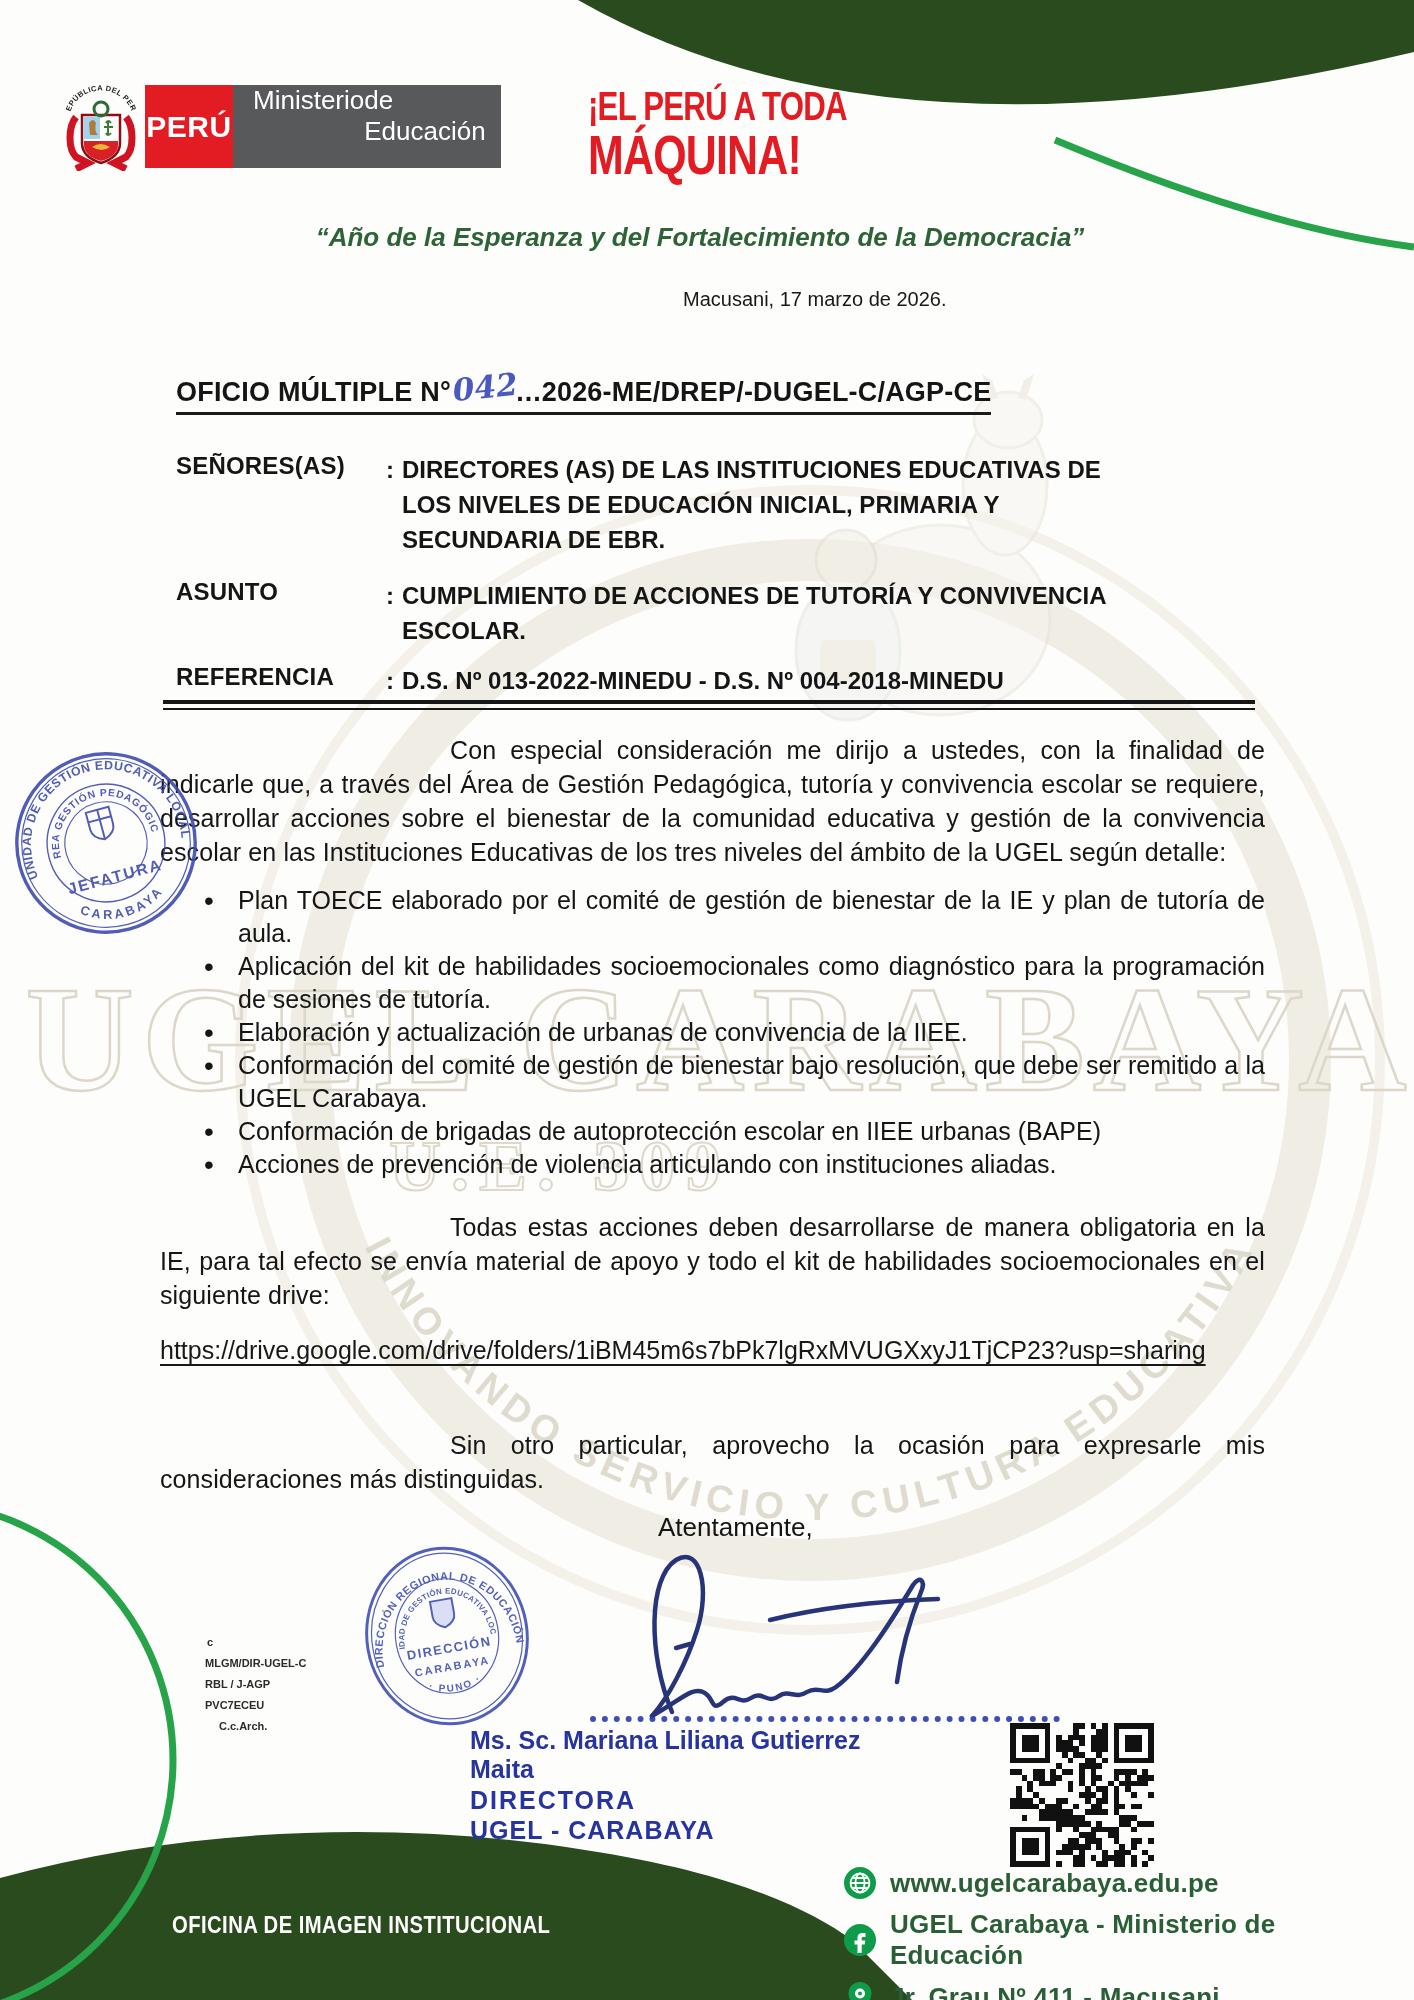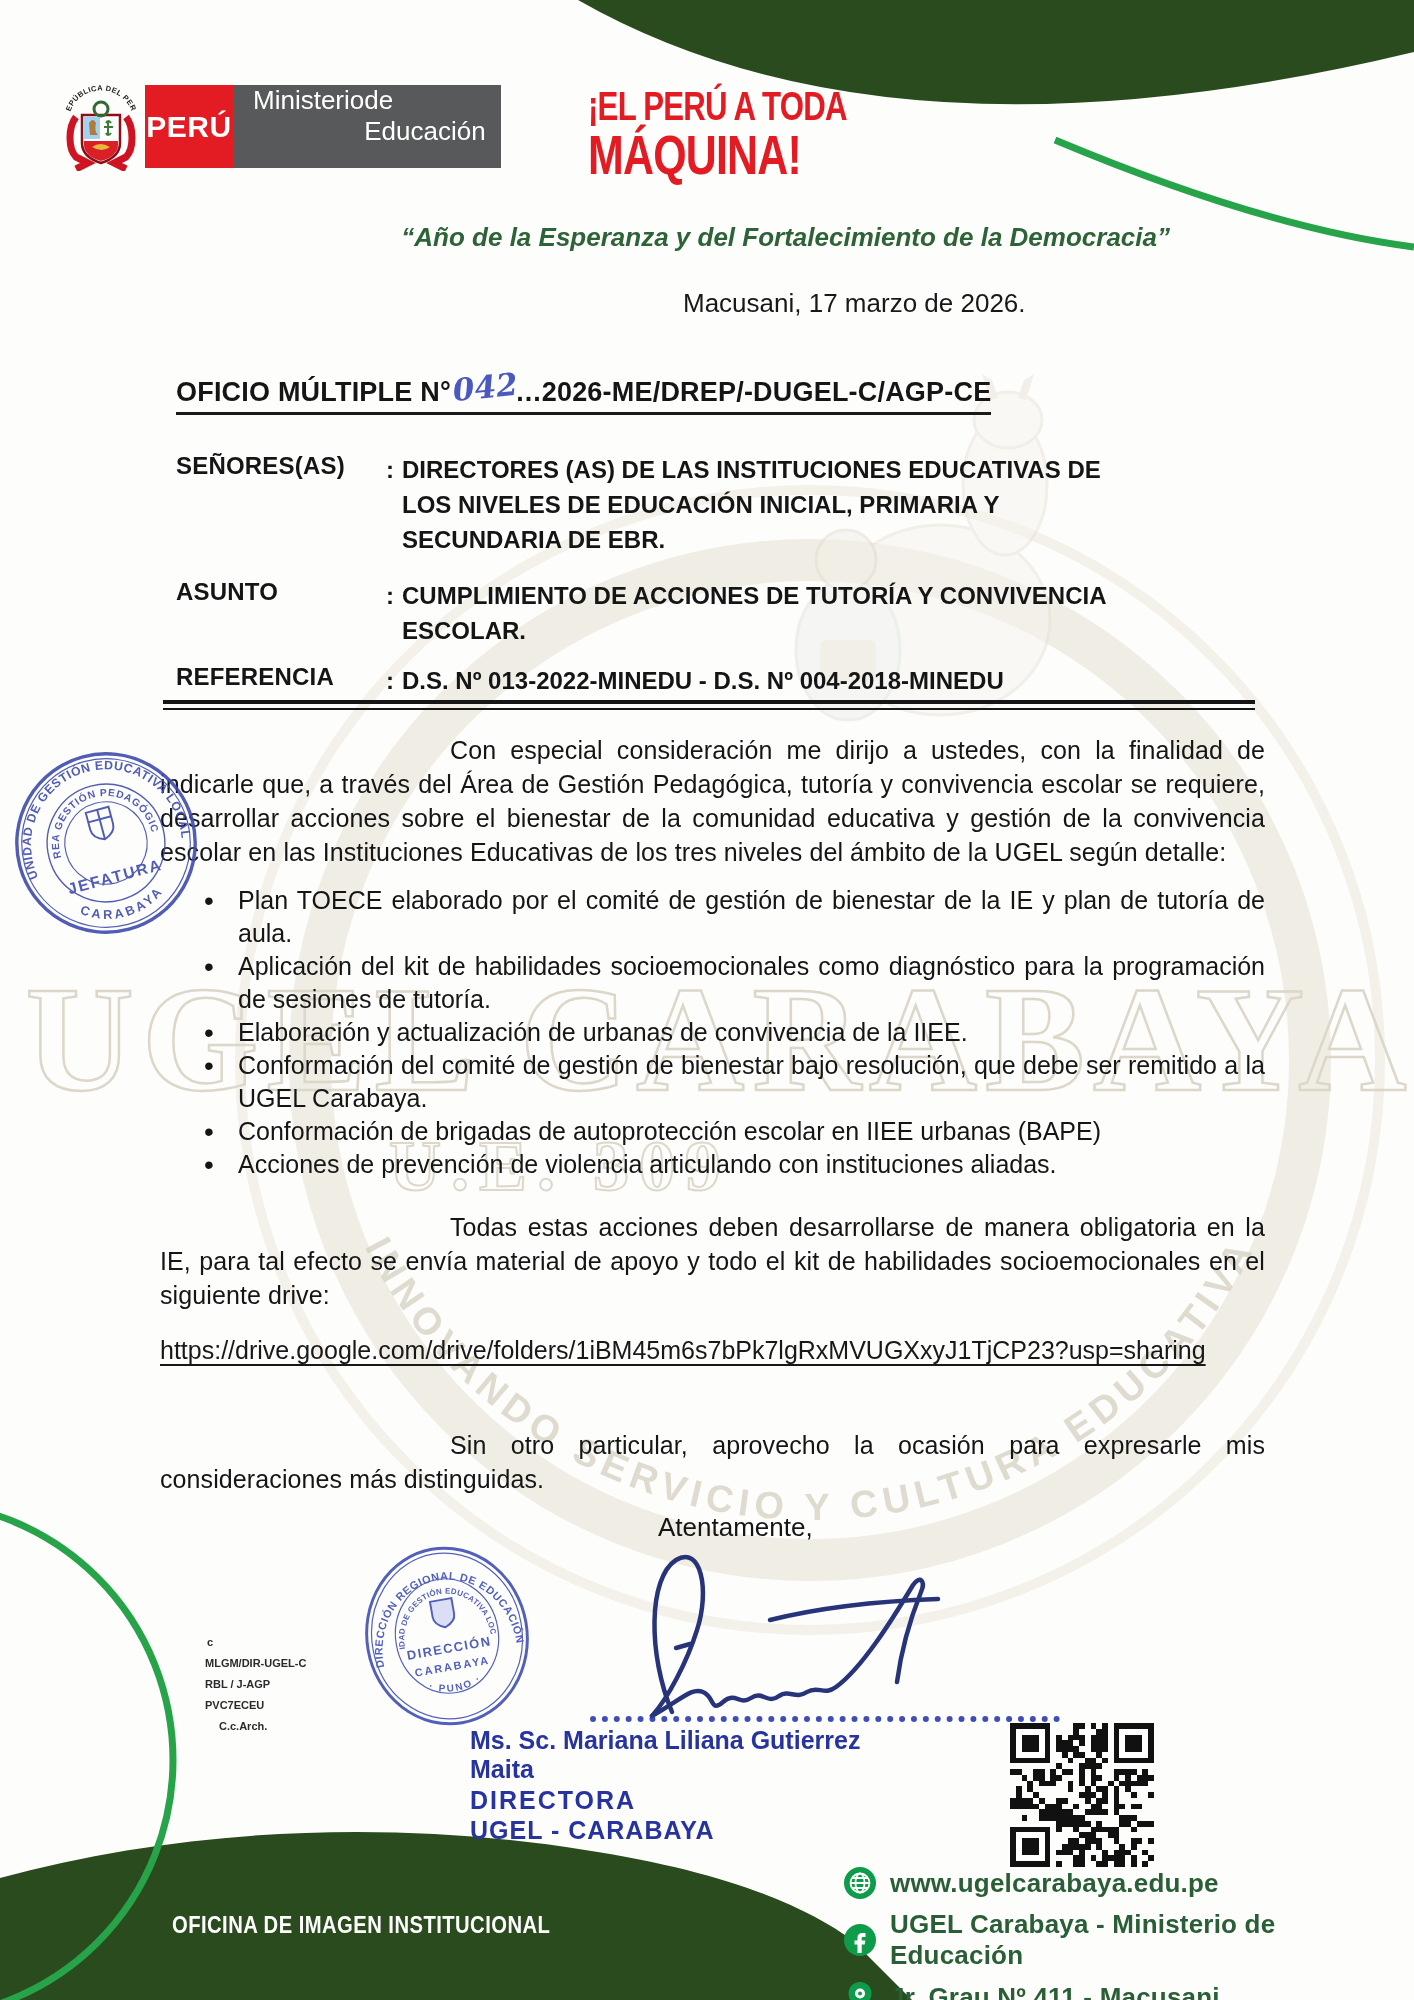--- a/index.html
+++ b/index.html
@@ -9,23 +9,23 @@
   svg{display:block;}
   
   .peru-block{left:145px;top:85px;width:88px;height:83px;background:#e31b23;color:#fff;
     display:flex;align-items:center;justify-content:center;font-size:30px;font-weight:bold;letter-spacing:.5px;}
   .min-block{left:233px;top:85px;width:268px;height:83px;background:#58595b;color:#fff;
     display:flex;flex-direction:row;justify-content:center;padding-left:20px;box-sizing:border-box;
     font-size:26px;line-height:31px;}
   .motto{left:588px;top:86px;color:#e31b23;font-weight:bold;transform:scaleX(.78);transform-origin:left top;line-height:1;}
   .motto .l1{font-size:40px;letter-spacing:-1px;}
   .motto .l2{font-size:55px;letter-spacing:-1px;margin-top:2px;}
-  .slogan{left:230px;top:222px;width:940px;text-align:right;font-size:26px;font-weight:bold;
+  .slogan{left:230px;top:222px;width:940px;text-align:center;font-size:26px;font-weight:bold;
     font-style:italic;color:#2e6337;}
-  .dateline{left:683px;top:288px;font-size:26px;color:#181818;}
+  .dateline{left:683px;top:288px;font-size:20px;color:#181818;}
   
   .doc-title{left:176px;top:372px;font-size:27px;font-weight:bold;border-bottom:3px solid #1a1a1a;
     padding-bottom:4px;letter-spacing:.2px;}
   .hand-num{display:inline-block;color:#4a58c0;font-family:"DejaVu Serif",serif;font-style:italic;
     font-size:31px;transform:rotate(-6deg) translateY(-3px);margin:0 -2px 0 2px;}
   .dots{letter-spacing:1px;}
   .frow-label{left:176px;width:205px;font-size:24px;font-weight:bold;letter-spacing:.2px;}
   .frow-value{left:386px;width:720px;font-size:24px;font-weight:bold;line-height:35px;display:flex;}
   .frow-value .colon{width:16px;flex:0 0 16px;}
   .rule2{left:163px;top:700px;width:1092px;height:4px;border-top:4px solid #161616;border-bottom:2px solid #161616;}

